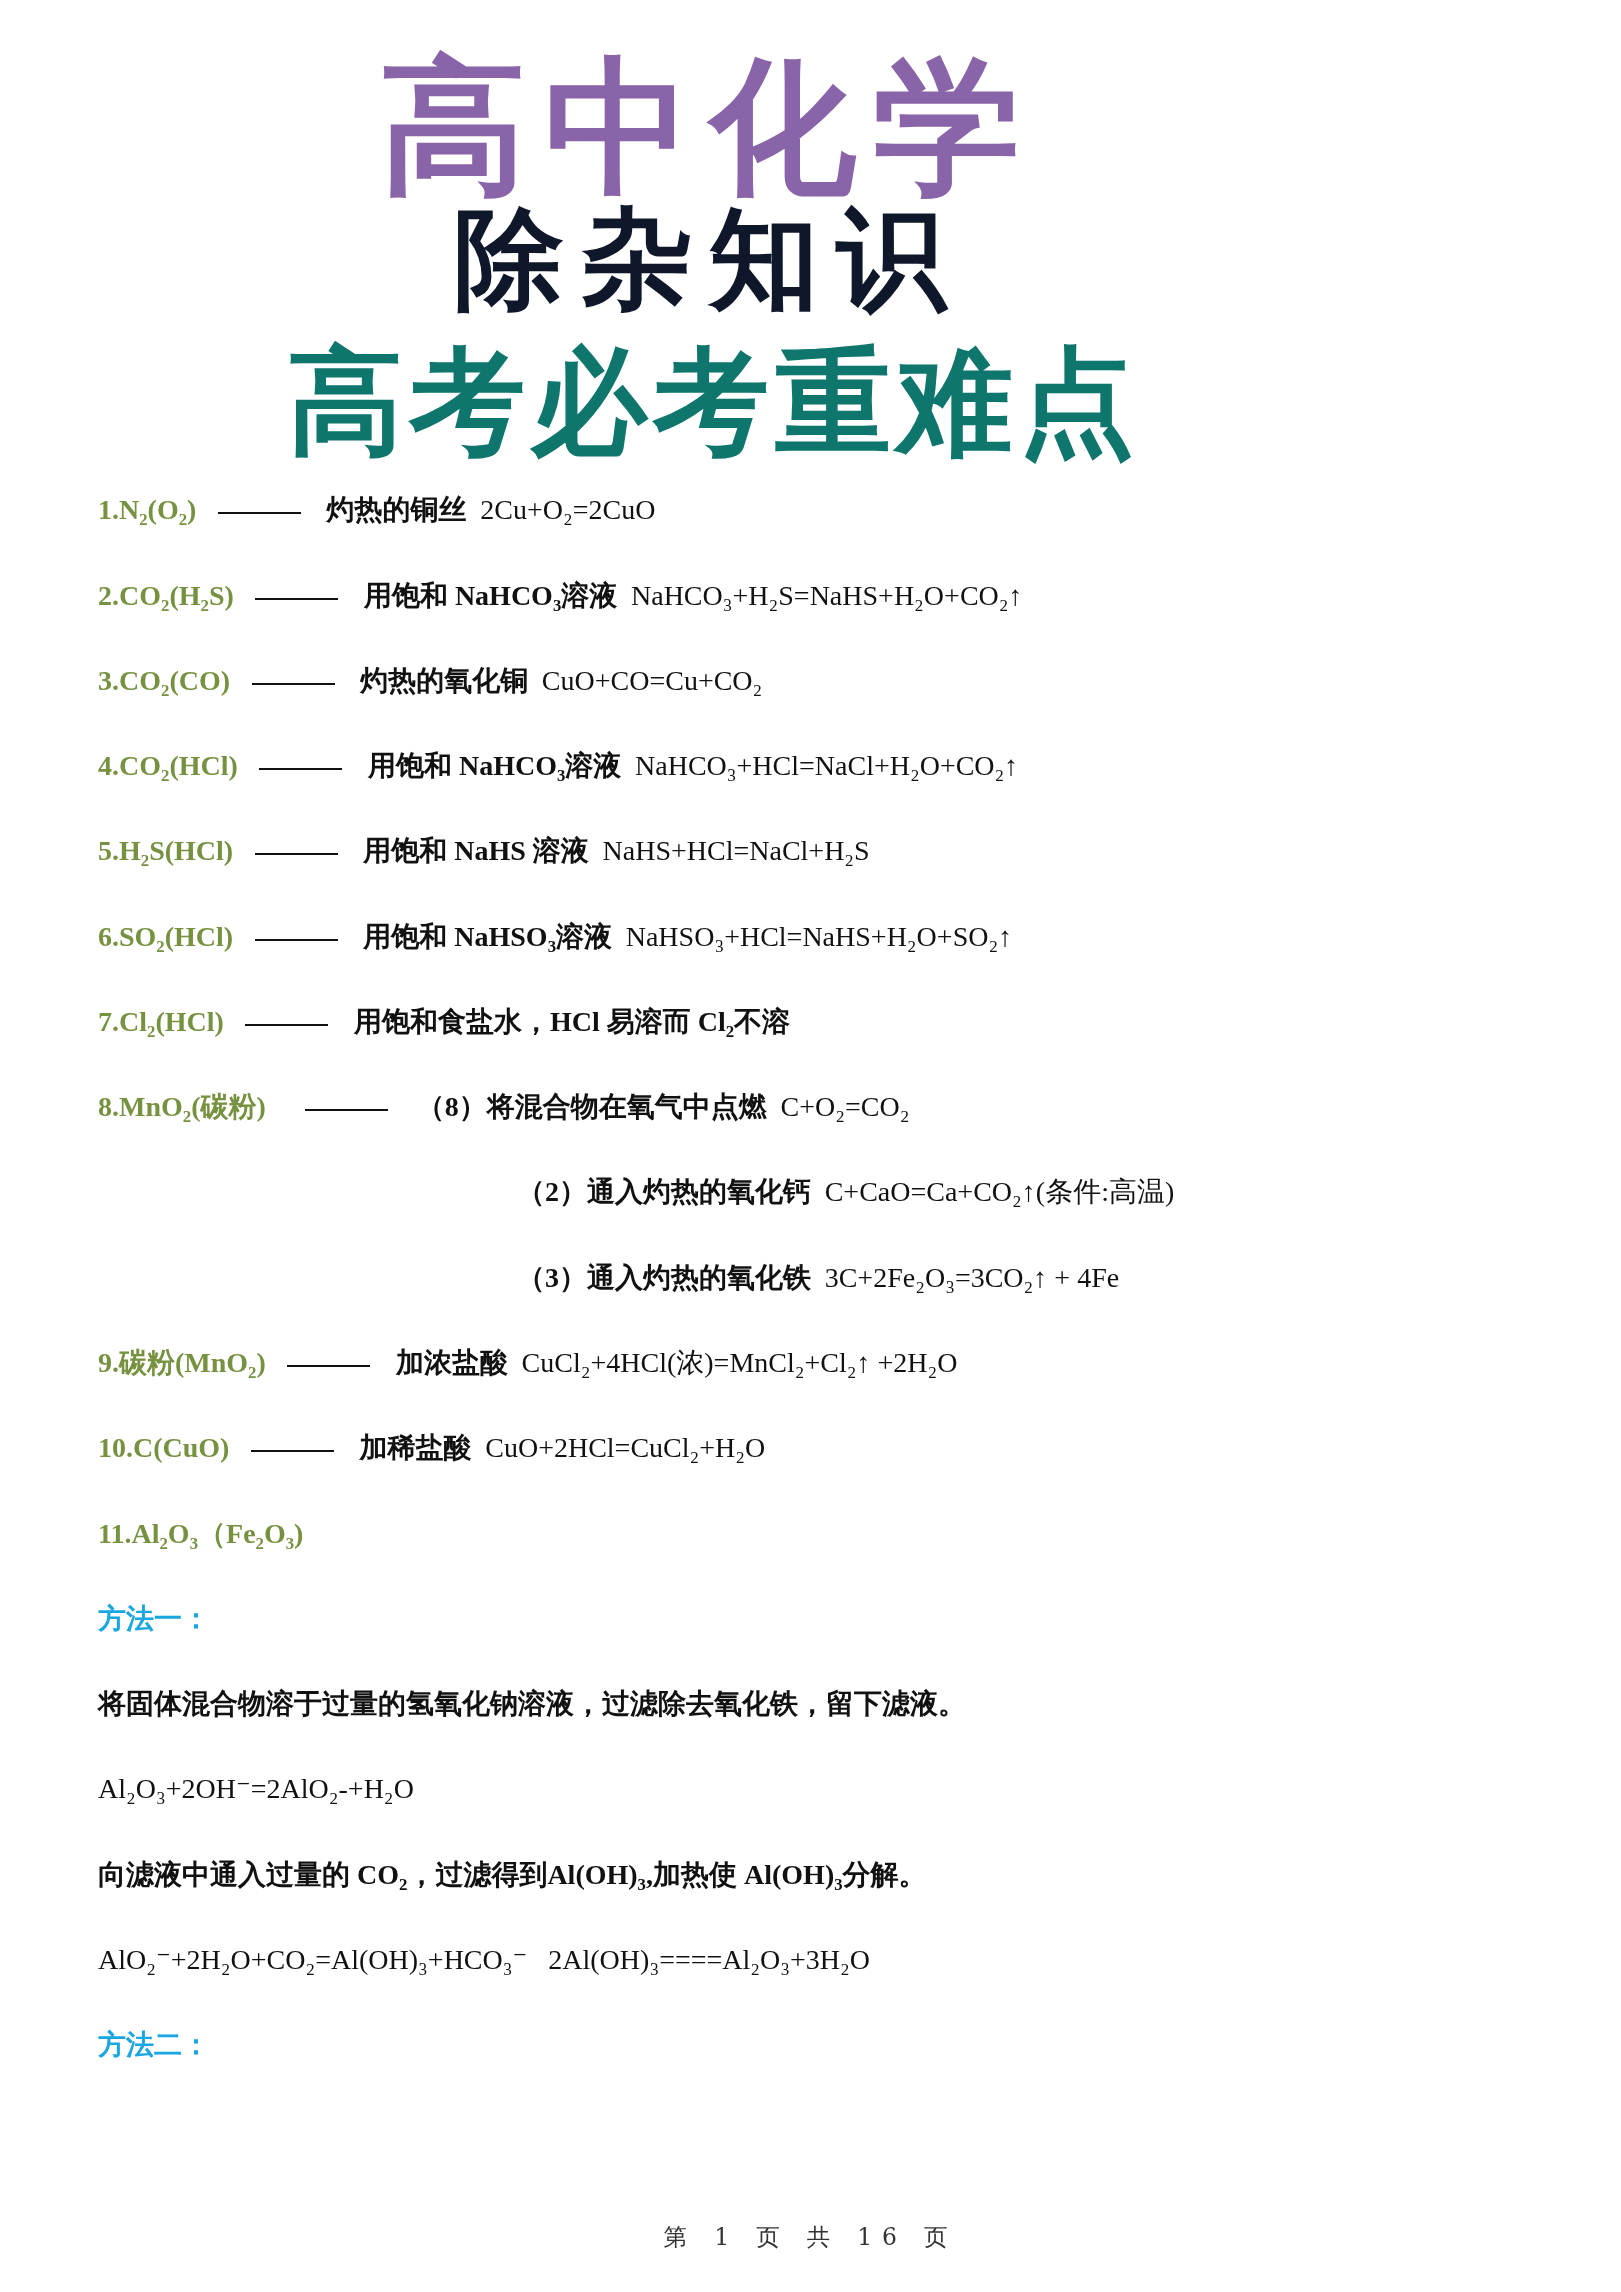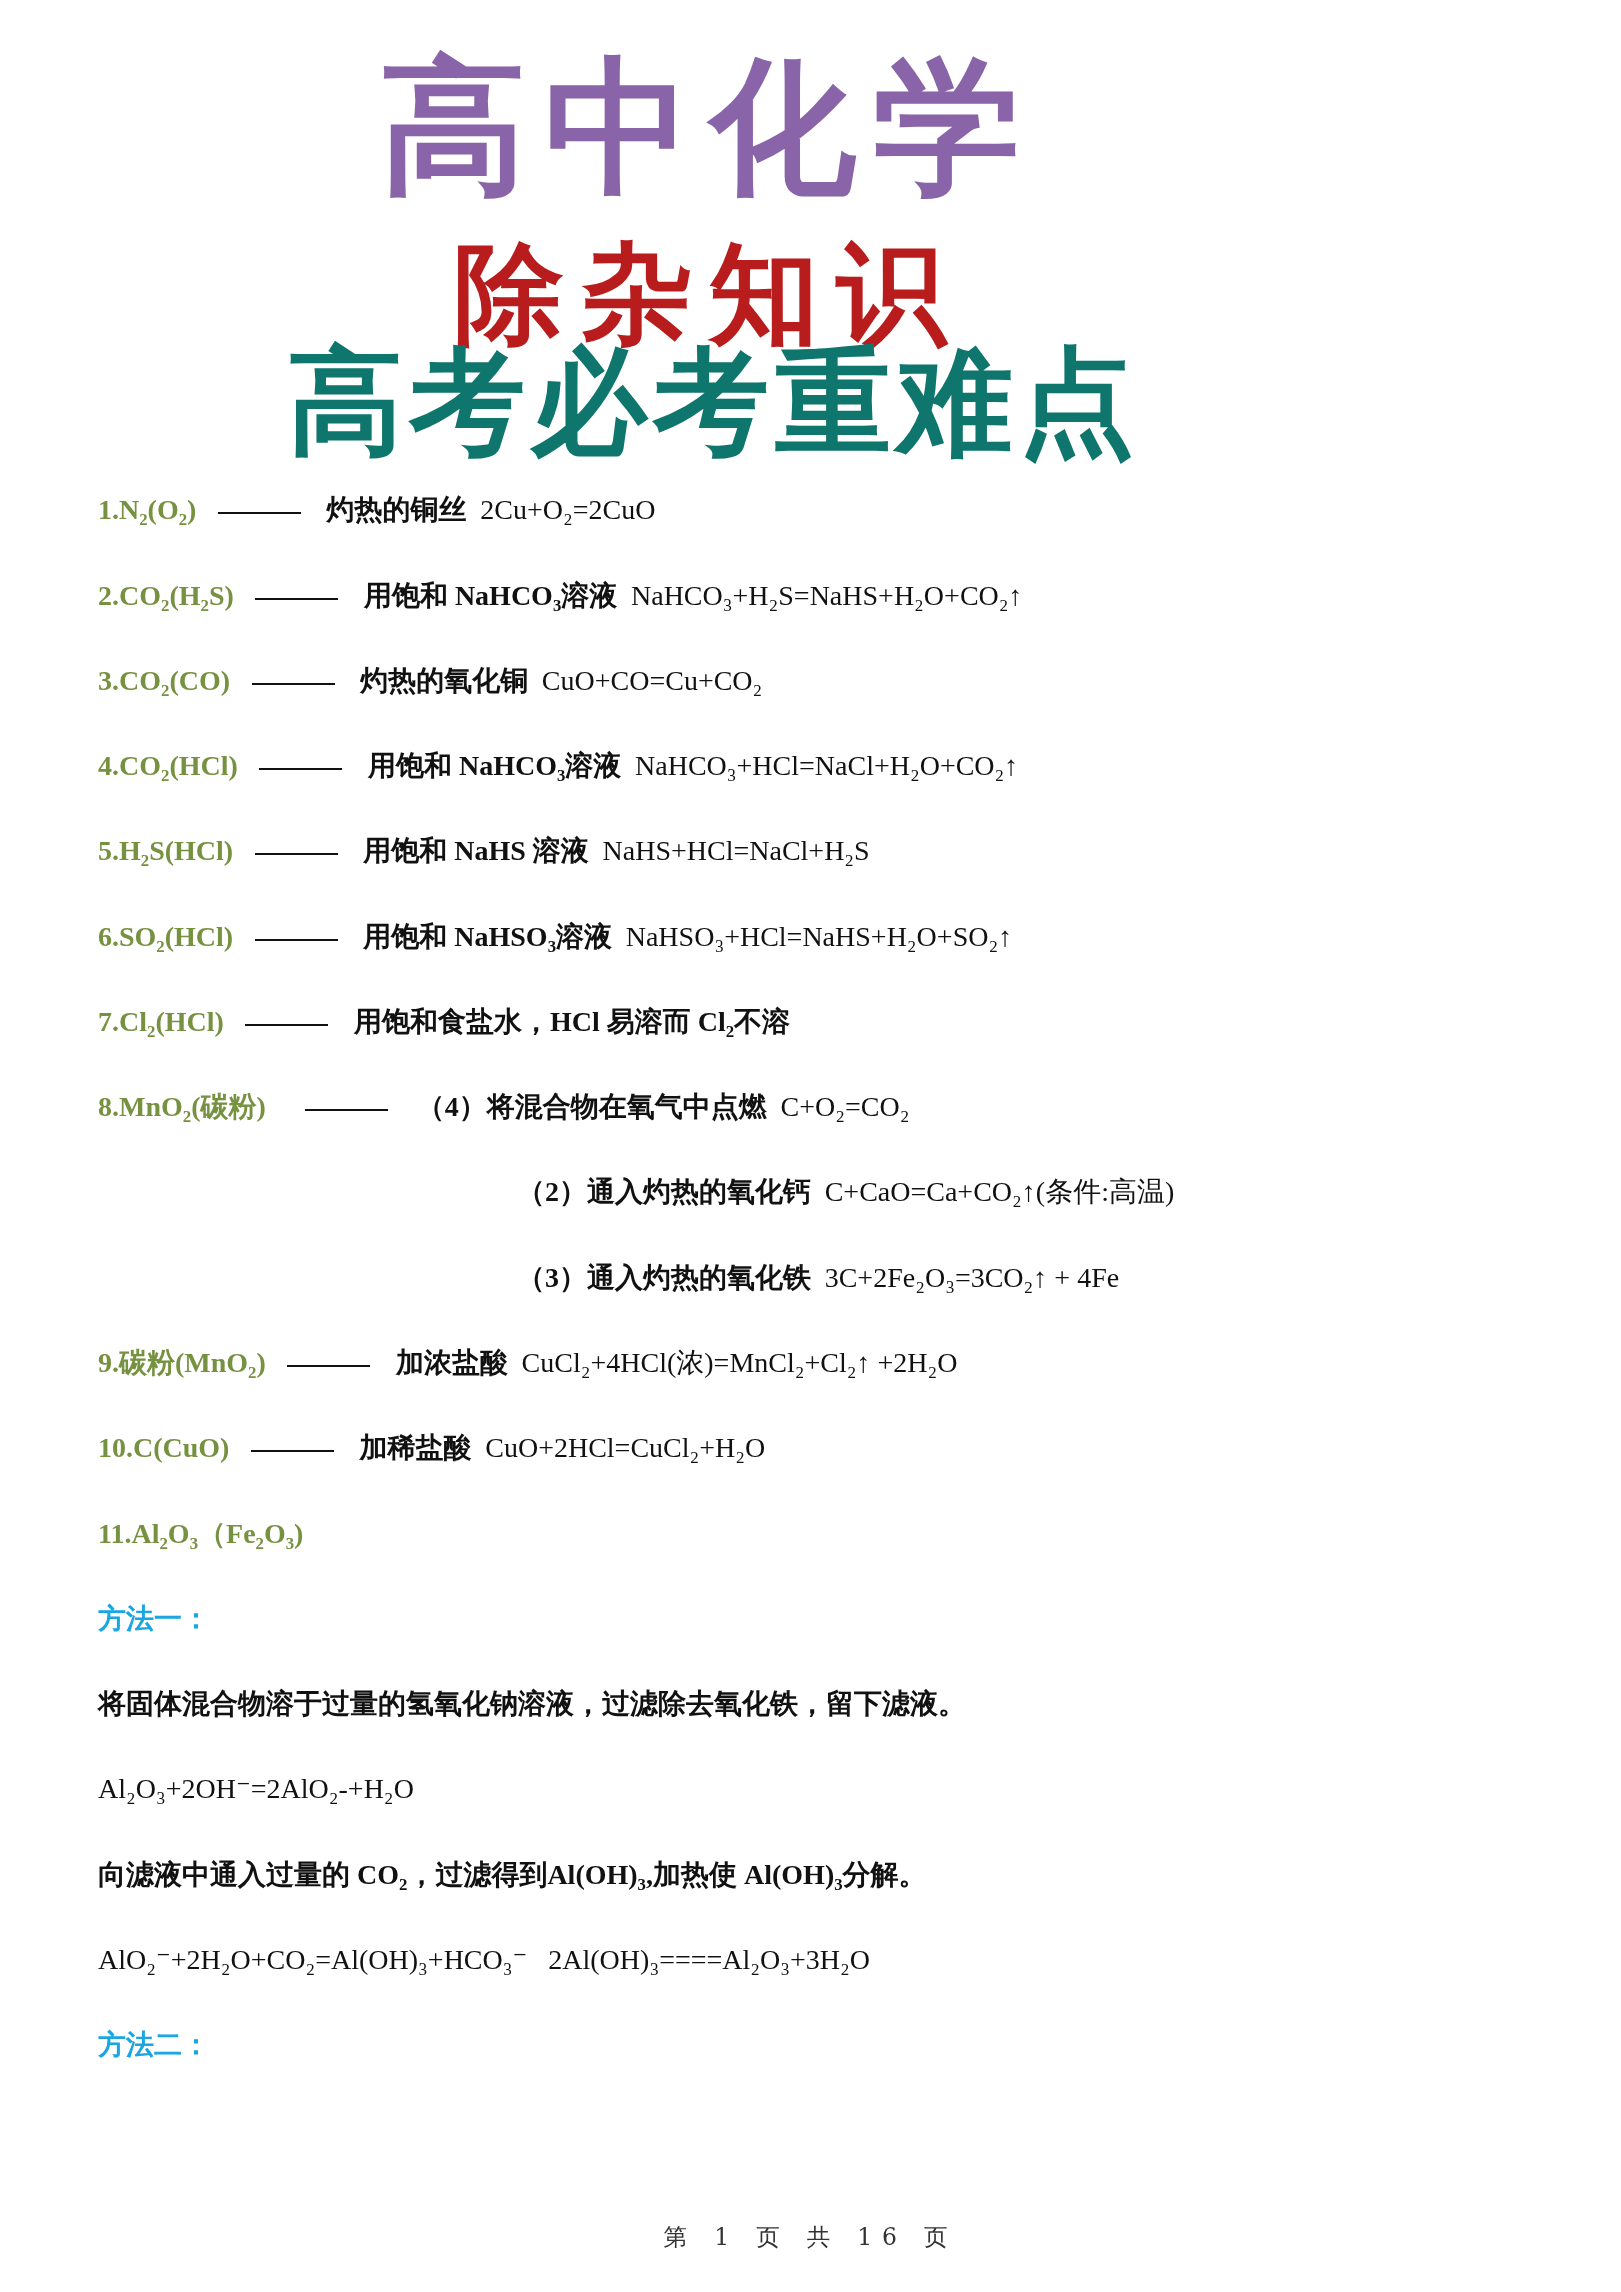--- a/index.html
+++ b/index.html
@@ -1,21 +1,21 @@
 <!DOCTYPE html>
 <html><head>
 <meta charset="utf-8">
 <style>
   html, body { margin:0; padding:0; background:#ffffff; }
   body { width:1621px; height:2293px; position:relative; overflow:hidden;
          font-family:"Liberation Serif","DejaVu Serif",serif; color:#111; }
   .title { position:absolute; left:0; width:1320px; text-align:center; font-weight:bold;
            font-family:"DejaVu Sans","Liberation Sans",sans-serif; letter-spacing:17.6px; }
   .t1 { top:49px; font-size:147px; line-height:157px; color:#8a64a8; padding-left:98px; box-sizing:border-box;}
-  .t2 { top:235px; font-size:110px; line-height:118px; color:#b91c1c; padding-left:98px; box-sizing:border-box;}
+  .t2 { top:200px; font-size:110px; line-height:118px; color:#0f172a; padding-left:98px; box-sizing:border-box;}
   .t3 { top:338px; font-size:116px; line-height:127px; color:#0f766e; padding-left:108px; box-sizing:border-box; letter-spacing:5.9px;}
   .line { position:absolute; left:98px; font-size:28px; line-height:59px; white-space:nowrap; }
   .label { color:#76913f; font-weight:bold; }
   .dash { display:inline-block; width:83px; border-top:2px solid #111; vertical-align:middle; margin:0 25.5px 0 21.6px; }
   .desc { font-weight:bold; }
   .eq { margin-left:13.7px; }
   .method { color:#1aa6e0; font-weight:bold; }
   .footer { position:absolute; top:2221px; left:0; width:1621px; text-align:center; font-size:23.5px;
             color:#333; letter-spacing:9.8px; font-family:"DejaVu Serif",serif; }
 </style>
@@ -48,21 +48,21 @@
 
 <div class="line" style="top:907px">
   <span class="label">6.SO₂(HCl)</span><span class="dash"></span><span class="desc">用饱和 NaHSO₃溶液</span><span class="eq">NaHSO₃+HCl=NaHS+H₂O+SO₂↑</span>
 </div>
 
 <div class="line" style="top:992px">
   <span class="label">7.Cl₂(HCl)</span><span class="dash"></span><span class="desc">用饱和食盐水，HCl 易溶而 Cl₂不溶</span>
 </div>
 
 <div class="line" style="top:1077px">
-  <span class="label">8.MnO₂(碳粉)</span><span class="dash" style="margin-left:39px;margin-right:29px"></span><span class="desc">（4）将混合物在氧气中点燃</span><span class="eq">C+O₂=CO₂</span>
+  <span class="label">8.MnO₂(碳粉)</span><span class="dash" style="margin-left:39px;margin-right:29px"></span><span class="desc">（8）将混合物在氧气中点燃</span><span class="eq">C+O₂=CO₂</span>
 </div>
 <div class="line" style="top:1162px; left:517px">
   <span class="desc">（2）通入灼热的氧化钙</span><span class="eq">C+CaO=Ca+CO₂↑(条件:高温)</span>
 </div>
 <div class="line" style="top:1248px; left:517px">
   <span class="desc">（3）通入灼热的氧化铁</span><span class="eq">3C+2Fe₂O₃=3CO₂↑ + 4Fe</span>
 </div>
 
 <div class="line" style="top:1333px">
   <span class="label">9.碳粉(MnO₂)</span><span class="dash"></span><span class="desc">加浓盐酸</span><span class="eq">CuCl₂+4HCl(浓)=MnCl₂+Cl₂↑ +2H₂O</span>

